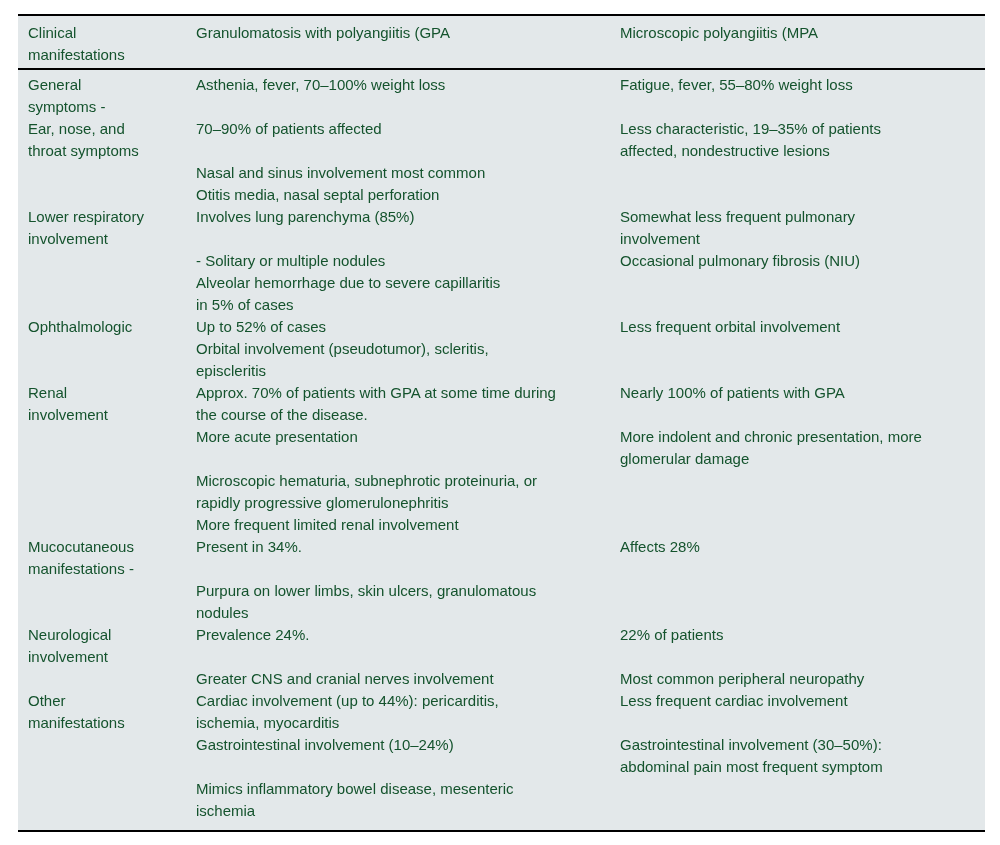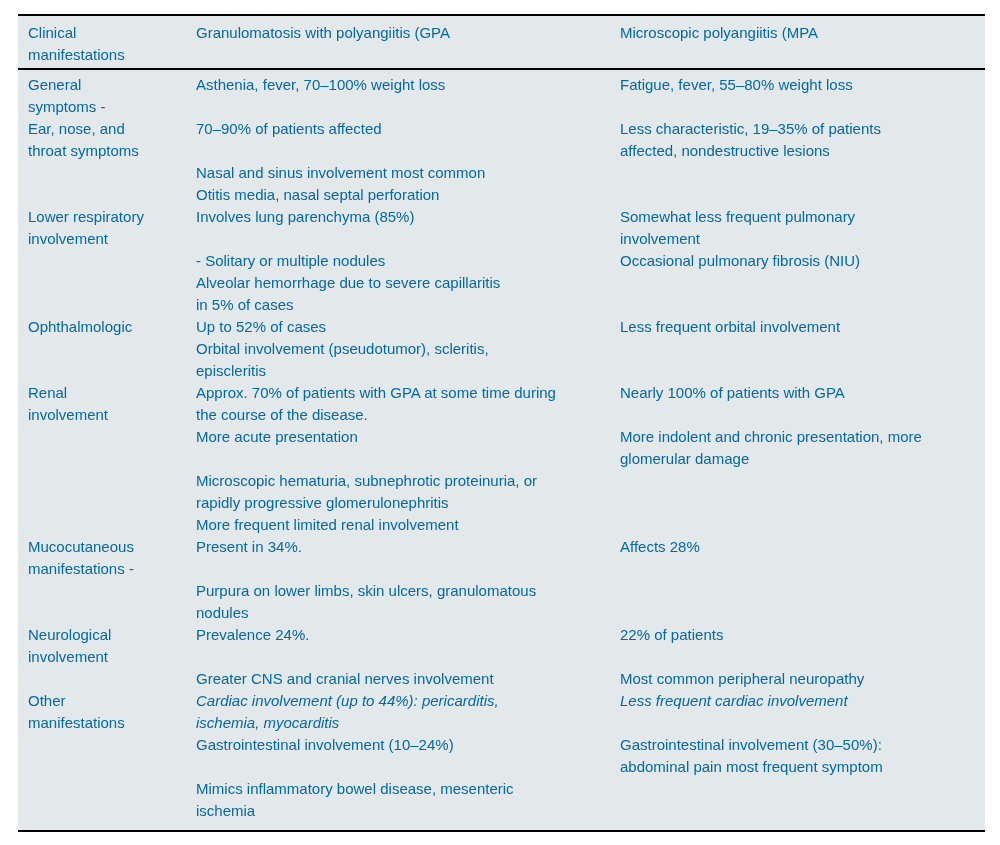--- a/index.html
+++ b/index.html
@@ -2,21 +2,21 @@
 <html><head>
 <meta charset="utf-8">
 <style>
   html, body { margin: 0; padding: 0; }
   .page {
     position: relative;
     width: 1000px;
     height: 845px;
     background: #ffffff;
     font-family: "Liberation Sans", sans-serif;
-    color: #0369a1;
+    color: #14532d;
     overflow: hidden;
     border-radius: 7px;
   }
   .table {
     position: absolute;
     left: 18px;
     top: 14px;
     width: 967px;
     background: #e3e8ea;
     font-size: 15px;
@@ -168,21 +168,21 @@
             <div class="subrow" style="min-height: 22px;">
               <div class="col2 cell">Greater CNS and cranial nerves involvement</div>
               <div class="col3 cell">Most common peripheral neuropathy</div>
             </div>
           </div>
         </div>
         <div class="trow">
           <div class="col1 cell">Other
 manifestations</div>
           <div class="stack">
-            <div class="subrow" style="min-height: 44px; font-style: italic;">
+            <div class="subrow" style="min-height: 44px;">
               <div class="col2 cell">Cardiac involvement (up to 44%): pericarditis,
 ischemia, myocarditis</div>
               <div class="col3 cell">Less frequent cardiac involvement</div>
             </div>
             <div class="subrow" style="min-height: 44px;">
               <div class="col2 cell">Gastrointestinal involvement (10–24%)</div>
               <div class="col3 cell">Gastrointestinal involvement (30–50%):
 abdominal pain most frequent symptom</div>
             </div>
             <div class="subrow" style="min-height: 44px;">

